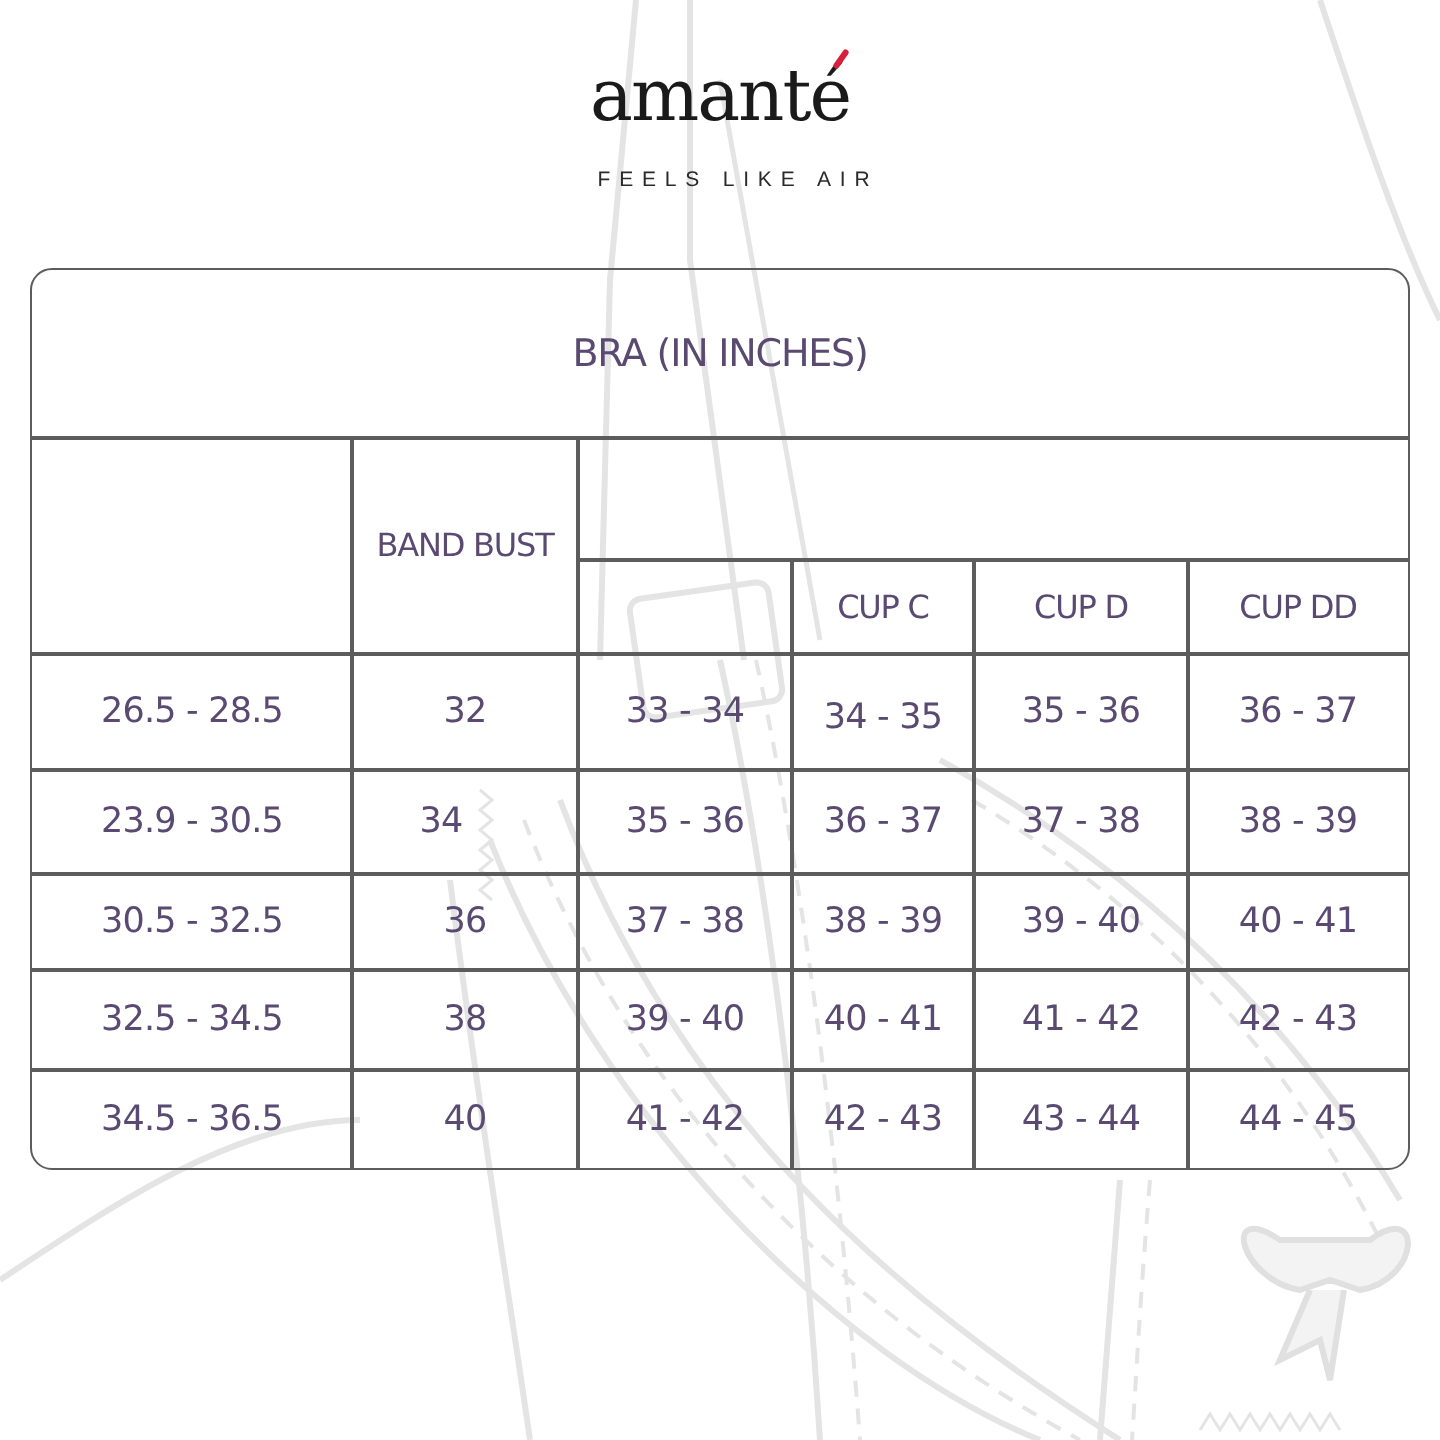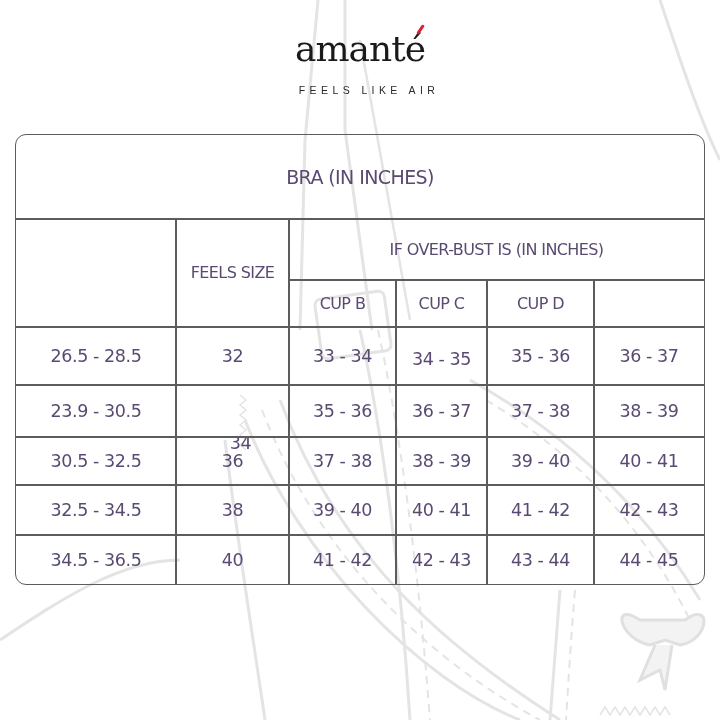--- a/index.html
+++ b/index.html
@@ -60,39 +60,38 @@
     <span>amanté</span>
     <span class="logo-accent"></span>
   </div>
   <div class="logo-tag">FEELS LIKE AIR</div>
 </div>
 
 <div class="chart">
 
   <div class="cell title" style="left:0; top:0; width:688px; height:83px;">BRA (IN INCHES)</div>
 
-  <div class="cell hdr" style="left:160px; top:84px; width:113px; height:108px;">FEELS SIZE</div>
-  <div class="cell hdr" style="left:273px; top:84px; width:415px; height:61px;">IF OVER-BUST IS (IN INCHES)</div>
+  <div class="cell hdr" style="left:160px; top:84px; width:113px; height:108px;">BAND BUST</div>
 
-  <div class="cell hdr" style="left:273px; top:145px; width:107px; height:47px;">CUP B</div>
   <div class="cell hdr" style="left:380px; top:145px; width:91px; height:47px;">CUP C</div>
   <div class="cell hdr" style="left:471px; top:145px; width:107px; height:47px;">CUP D</div>
+  <div class="cell hdr" style="left:578px; top:145px; width:110px; height:47px;">CUP DD</div>
 
   <div>
     <div class="cell val" style="left:0; top:192px; width:160px; height:58px;">26.5 - 28.5</div>
     <div class="cell val" style="left:160px; top:192px; width:113px; height:58px;text-align:center;">32</div>
     <div class="cell val" style="left:273px; top:192px; width:107px; height:58px;border-radius:23px;">33 - 34</div>
     <div class="cell val" style="left:380px; top:192px; width:91px; height:64px;">34 - 35</div>
     <div class="cell val" style="left:471px; top:192px; width:107px; height:58px;">35 - 36</div>
     <div class="cell val" style="left:578px; top:192px; width:110px; height:58px;">36 - 37</div>
   </div>
 
   <div>
     <div class="cell val" style="left:0; top:250px; width:160px; height:52px;">23.9 - 30.5</div>
-    <div class="cell val" style="left:168px; top:250px; width:113px; height:52px;margin-top:32px;">34</div>
+    <div class="cell val" style="left:148px; top:250px; width:113px; height:52px;">34</div>
     <div class="cell val" style="left:273px; top:250px; width:107px; height:52px;">35 - 36</div>
     <div class="cell val" style="left:380px; top:250px; width:91px; height:52px;">36 - 37</div>
     <div class="cell val" style="left:471px; top:250px; width:107px; height:52px;">37 - 38</div>
     <div class="cell val" style="left:578px; top:250px; width:110px; height:52px;">38 - 39</div>
   </div>
 
   <div>
     <div class="cell val" style="left:0; top:302px; width:160px; height:48px;">30.5 - 32.5</div>
     <div class="cell val" style="left:160px; top:302px; width:113px; height:48px;">36</div>
     <div class="cell val" style="left:273px; top:302px; width:107px; height:48px;">37 - 38</div>

